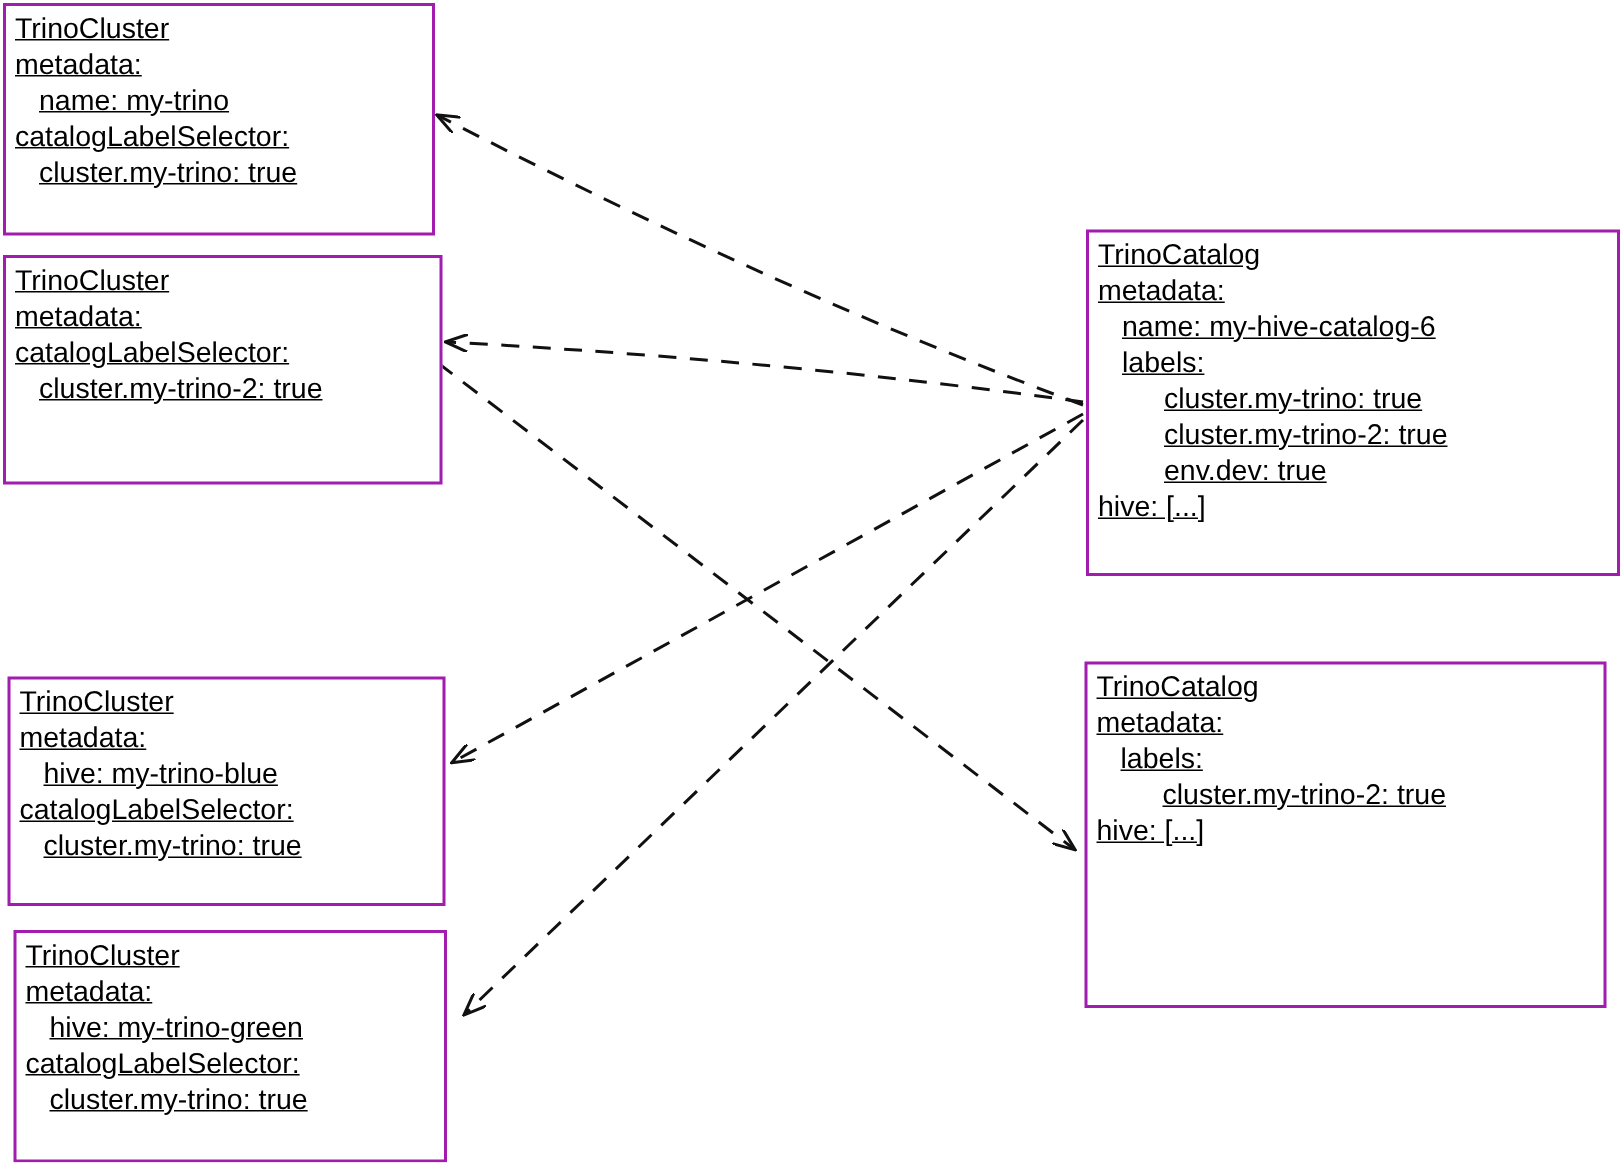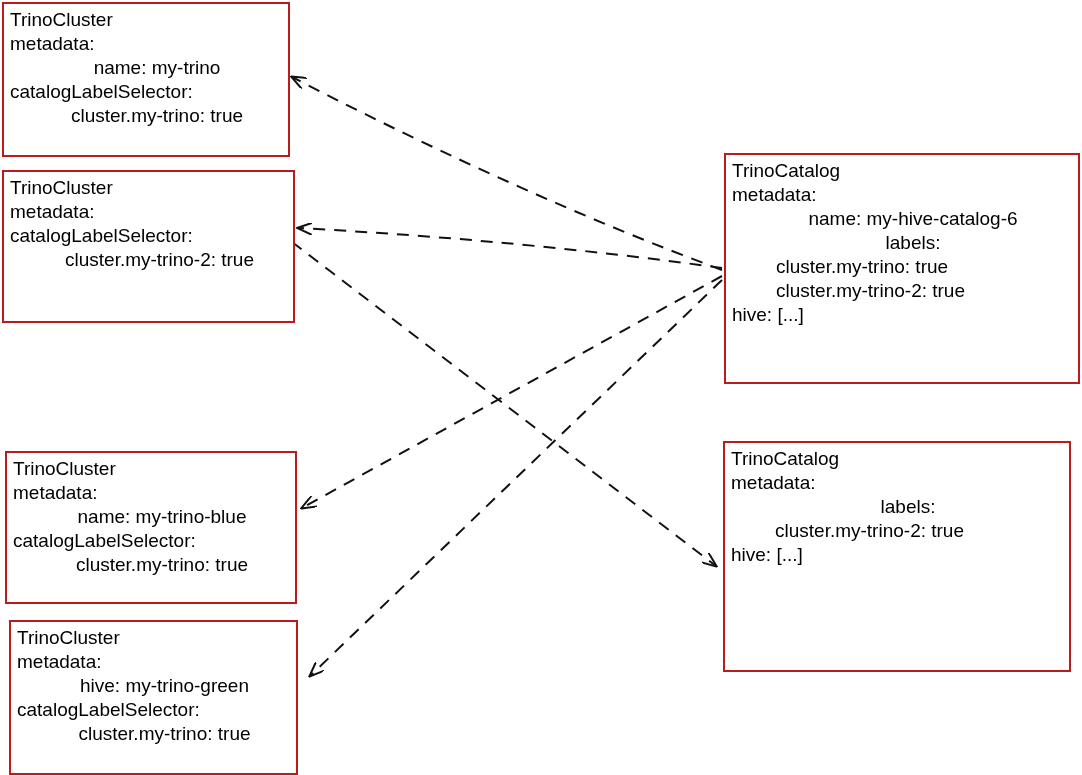--- a/index.html
+++ b/index.html
@@ -21,39 +21,40 @@
     left: 0;
     top: 0;
     width: 1082px;
     height: 775px;
     pointer-events: none;
   }
   .node {
     position: absolute;
     box-sizing: border-box;
     background: #ffffff;
-    border: 2px solid #b91c1c;
+    border: 2px solid #a21caf;
     padding: 4px 0 0 0;
     z-index: 2;
+    text-decoration: underline;
   }
   .node-body {
     margin: 0;
     padding: 0;
     list-style: none;
   }
   .line {
     font-family: "Liberation Sans", sans-serif;
     font-size: 19px;
     line-height: 24px;
     color: #000000;
     white-space: pre;
     padding-left: 6px;
   }
   .ind-0 { padding-left: 6px; }
-  .ind-1 { padding-left: 22px; text-align: center; }
+  .ind-1 { padding-left: 22px; }
   .ind-2 { padding-left: 50px; }
 </style>
 </head>
 <body>
 
 <div id="canvas">
 
   <svg class="edges" viewBox="0 0 1082 775" width="1082" height="775">
     <defs>
       <marker id="arrowhead" markerWidth="16" markerHeight="12" refX="14" refY="6" orient="auto" markerUnits="userSpaceOnUse">
@@ -88,21 +89,21 @@
       <div class="line ind-0">metadata:</div>
       <div class="line ind-0">catalogLabelSelector:</div>
       <div class="line ind-1">cluster.my-trino-2: true</div>
     </div>
   </div>
 
   <div class="node" style="left:5px; top:451px; width:292px; height:153px;">
     <div class="node-body">
       <div class="line ind-0">TrinoCluster</div>
       <div class="line ind-0">metadata:</div>
-      <div class="line ind-1">name: my-trino-blue</div>
+      <div class="line ind-1">hive: my-trino-blue</div>
       <div class="line ind-0">catalogLabelSelector:</div>
       <div class="line ind-1">cluster.my-trino: true</div>
     </div>
   </div>
 
   <div class="node" style="left:9px; top:620px; width:289px; height:155px;">
     <div class="node-body">
       <div class="line ind-0">TrinoCluster</div>
       <div class="line ind-0">metadata:</div>
       <div class="line ind-1">hive: my-trino-green</div>
@@ -112,20 +113,21 @@
   </div>
 
   <div class="node" style="left:724px; top:153px; width:356px; height:231px;">
     <div class="node-body">
       <div class="line ind-0">TrinoCatalog</div>
       <div class="line ind-0">metadata:</div>
       <div class="line ind-1">name: my-hive-catalog-6</div>
       <div class="line ind-1">labels:</div>
       <div class="line ind-2">cluster.my-trino: true</div>
       <div class="line ind-2">cluster.my-trino-2: true</div>
+      <div class="line ind-2">env.dev: true</div>
       <div class="line ind-0">hive: [...]</div>
     </div>
   </div>
 
   <div class="node" style="left:723px; top:441px; width:348px; height:231px;">
     <div class="node-body">
       <div class="line ind-0">TrinoCatalog</div>
       <div class="line ind-0">metadata:</div>
       <div class="line ind-1">labels:</div>
       <div class="line ind-2">cluster.my-trino-2: true</div>

